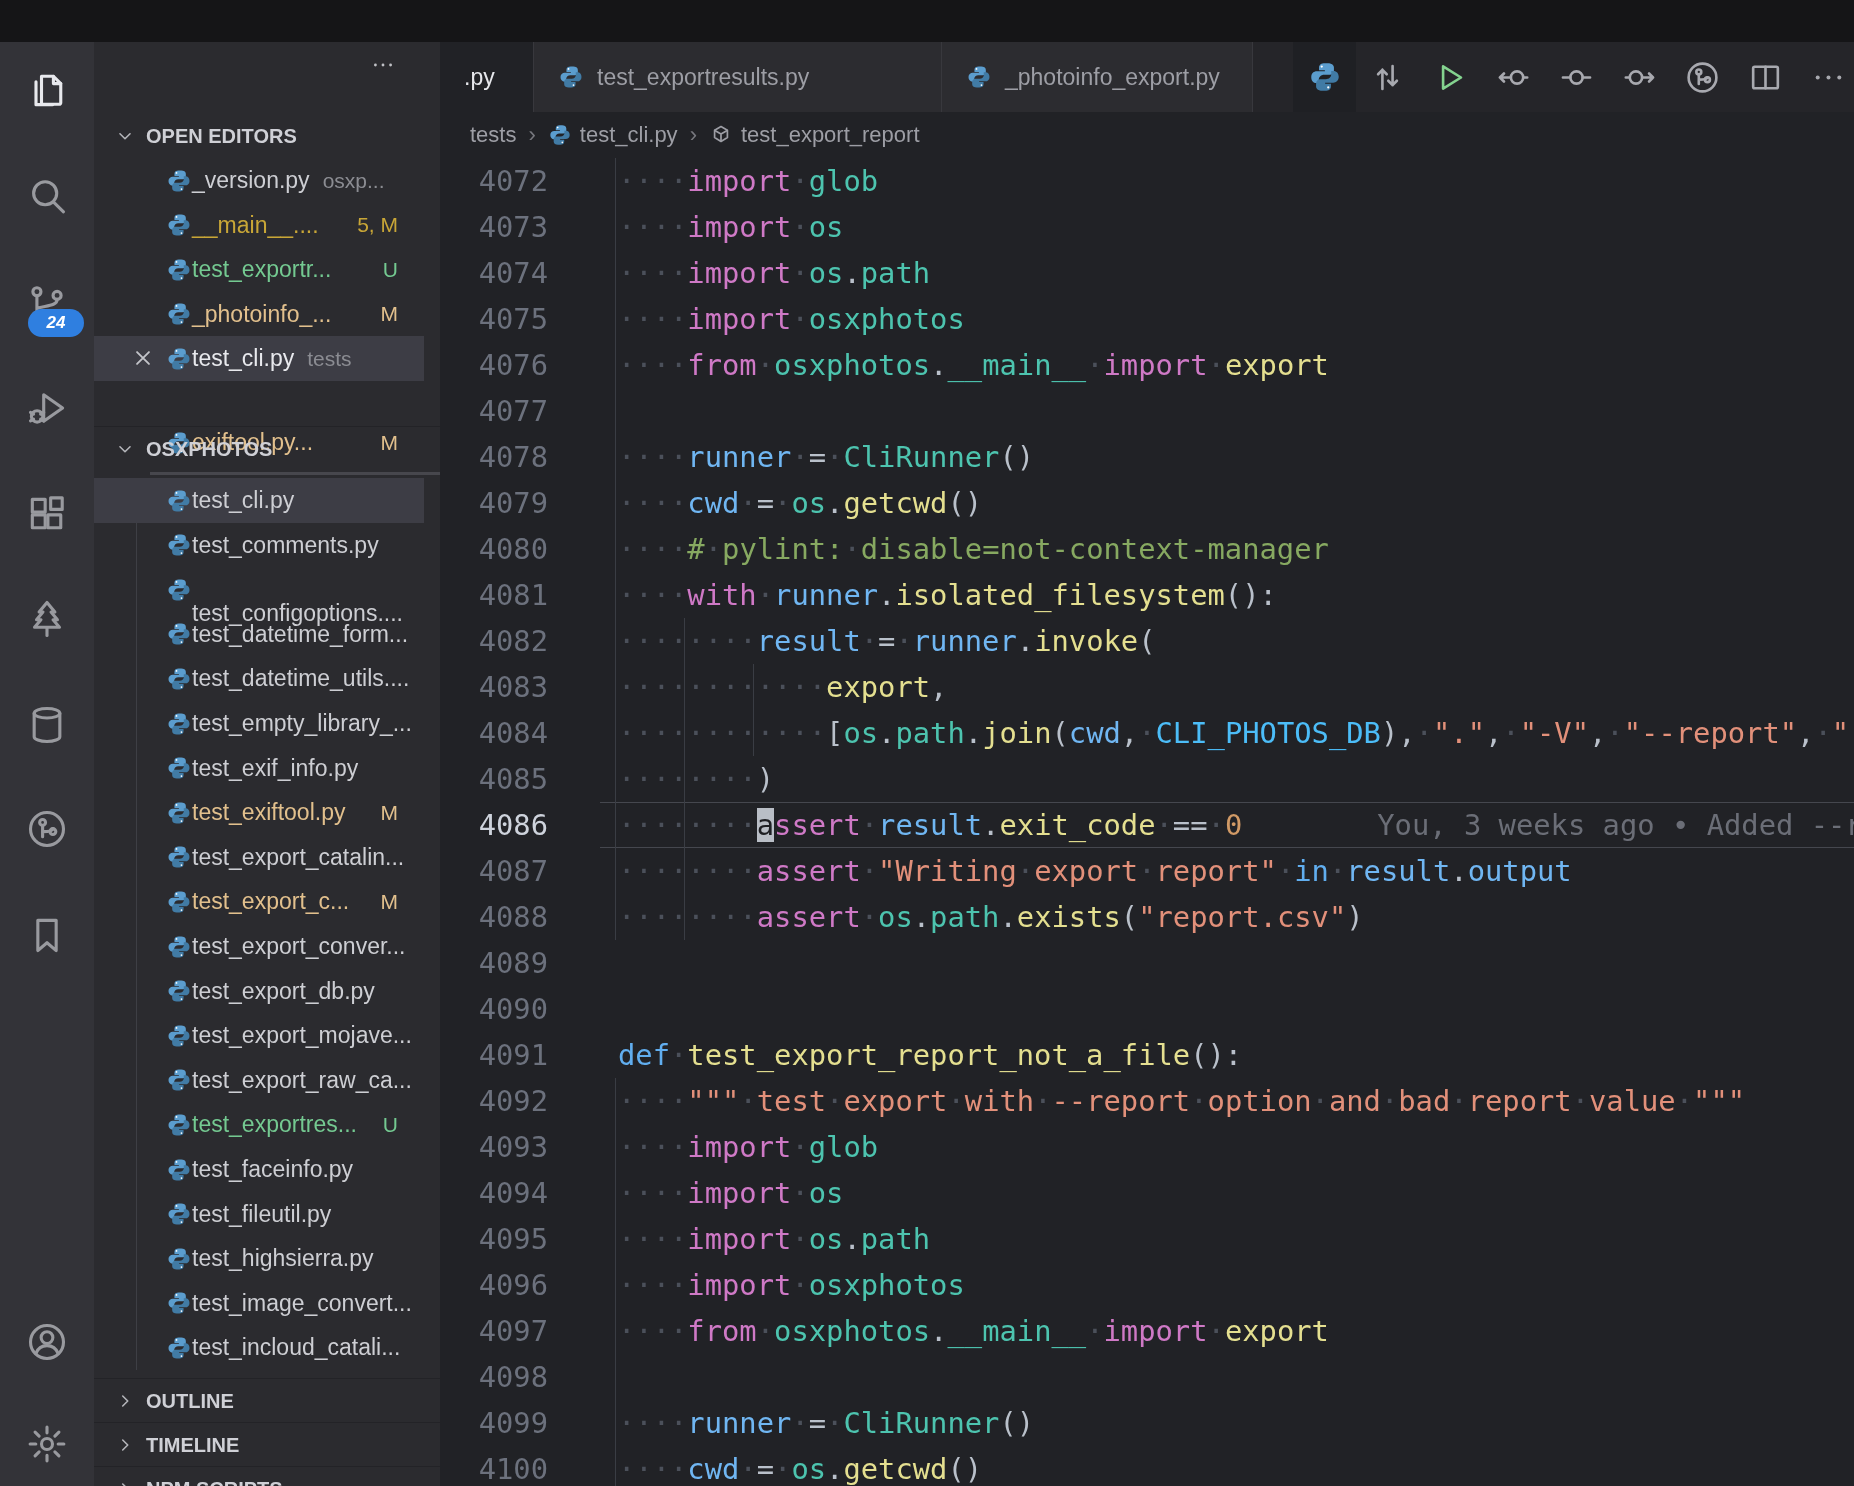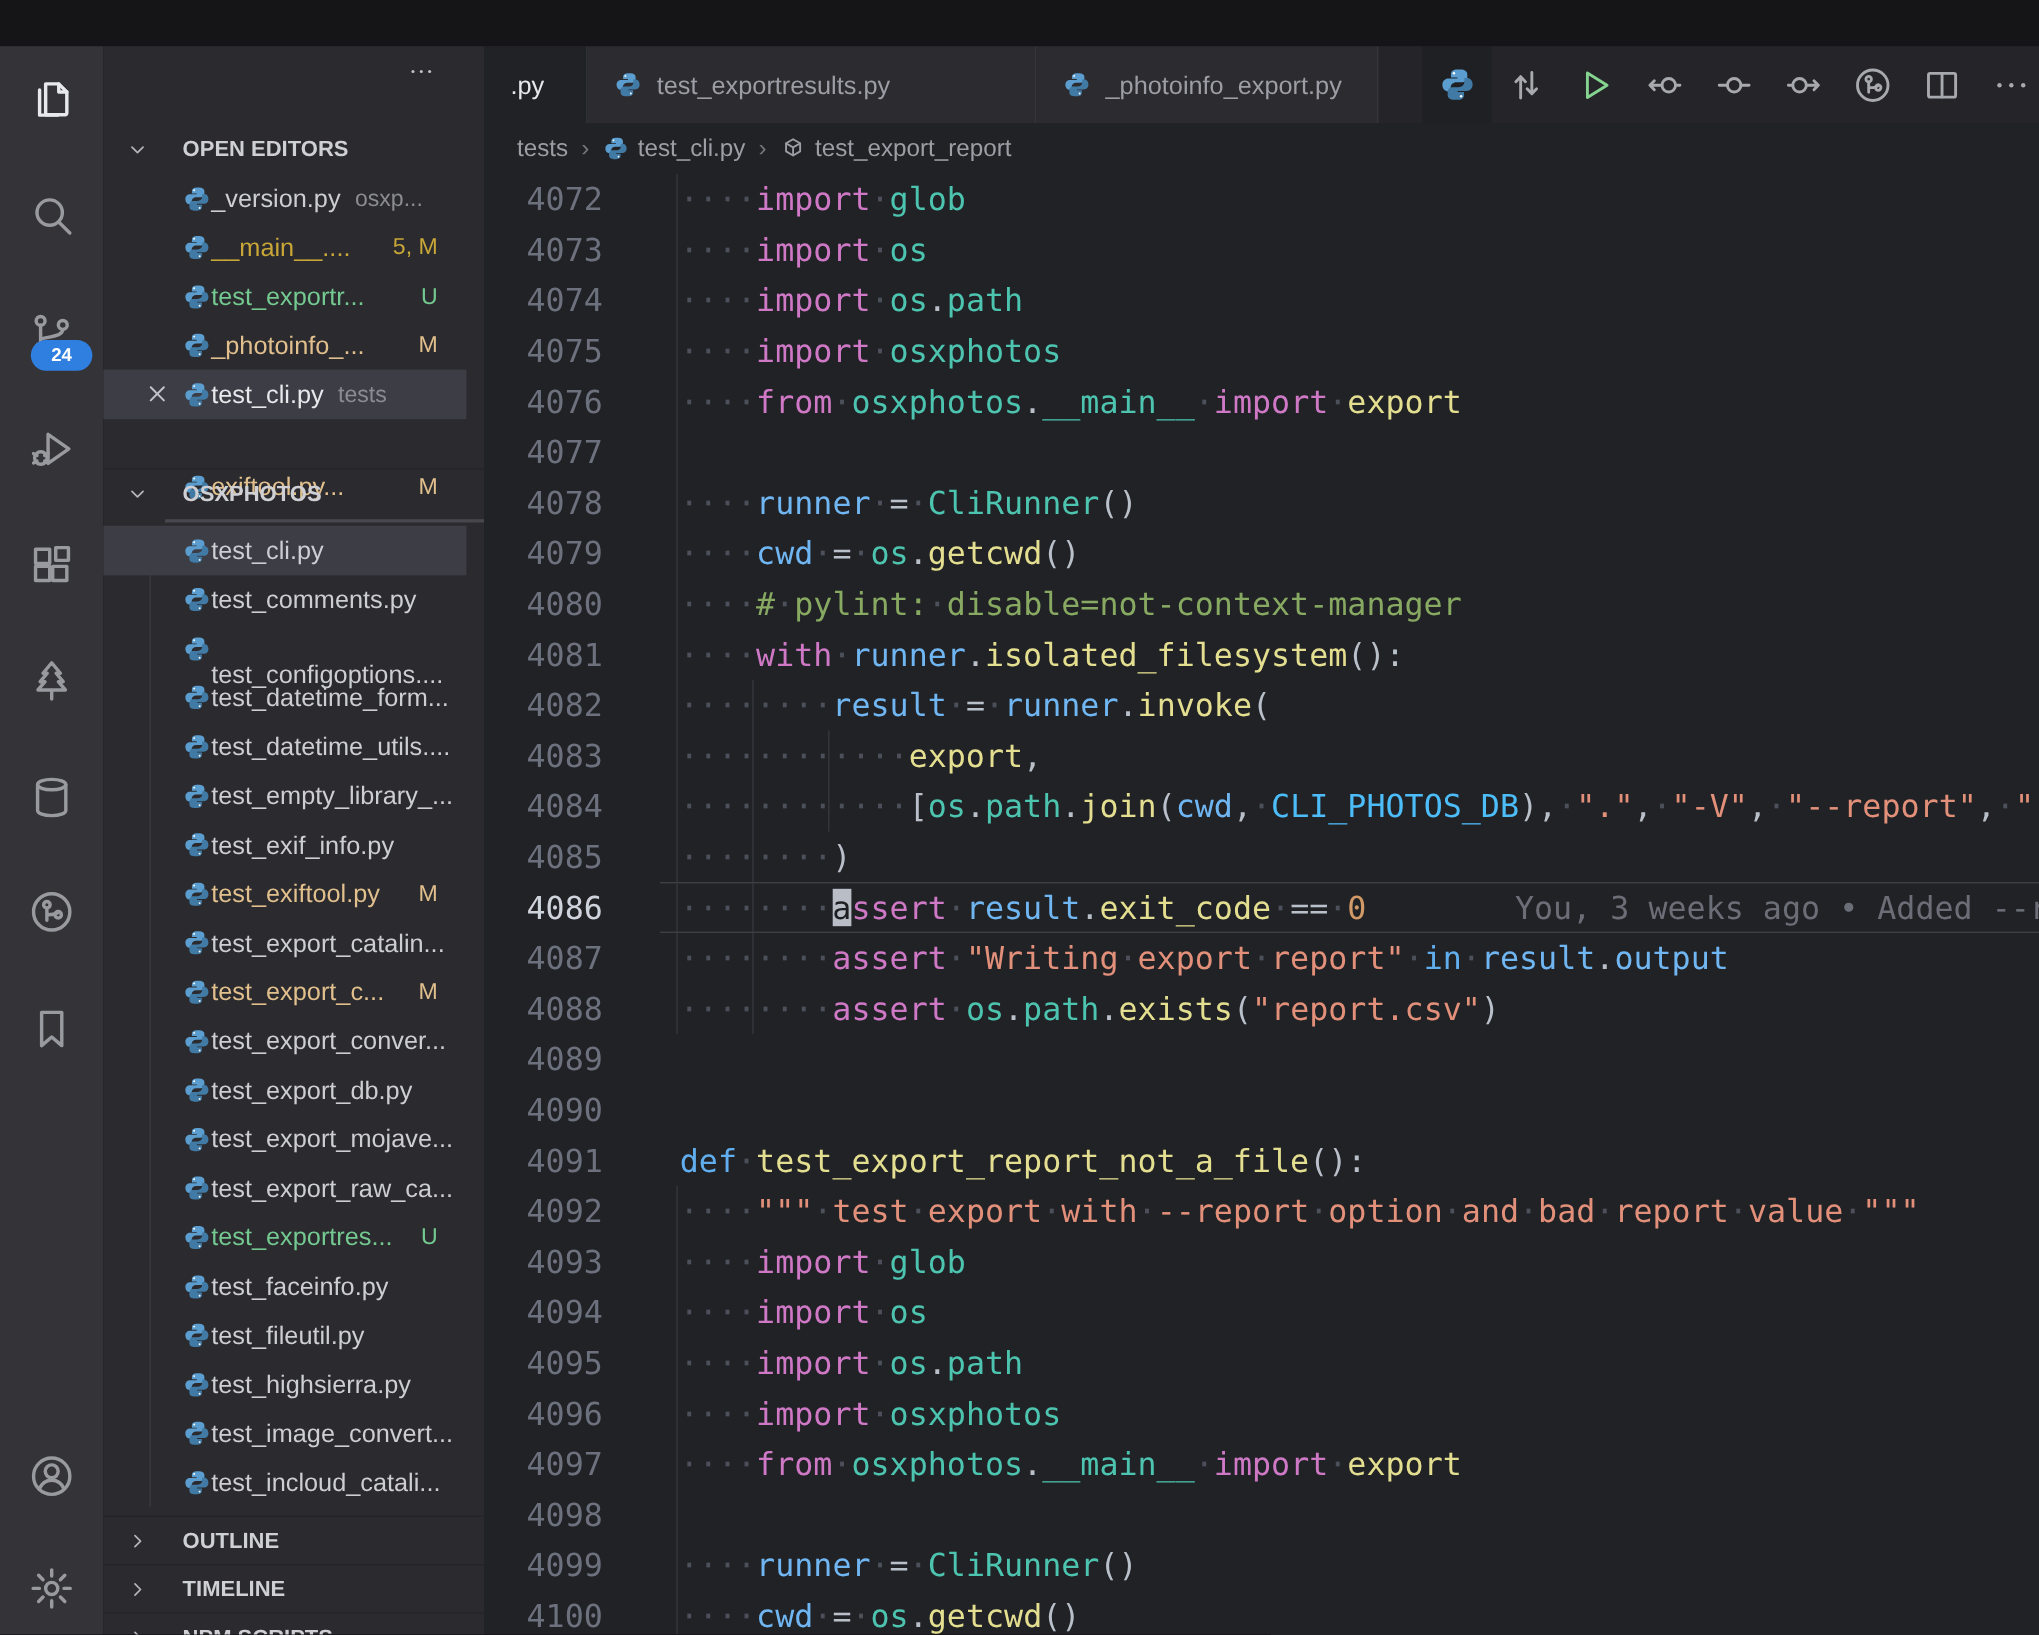--- a/index.html
+++ b/index.html
@@ -12,27 +12,27 @@
   .light{position:absolute;top:10px;width:21px;height:21px;border-radius:50%;}
   .win-title{position:absolute;left:50%;top:0;transform:translateX(-50%);line-height:42px;color:#c2c3c8;font-size:21px;white-space:nowrap;}
 
   .main{position:absolute;top:42px;left:0;right:0;bottom:0;}
 
   
   .activitybar{position:absolute;left:0;top:0;width:94px;height:100%;background:#333338;}
   .act{position:absolute;left:50%;transform:translate(-50%,-50%);width:50px;height:50px;color:#999a9f;display:flex;align-items:center;justify-content:center;}
   .act.active{color:#e8e9ed;}
   .act .ic{width:44px;height:44px;}
-  .abadge{position:absolute;right:-12px;bottom:-8px;min-width:40px;height:28px;border-radius:14px;color:#fff;font-size:17px;font-weight:bold;display:flex;align-items:center;justify-content:center;padding:0 8px;}
+  .abadge{position:absolute;right:-12px;bottom:-8px;min-width:40px;height:28px;border-radius:14px;color:#fff;font-size:17px;font-weight:bold;display:flex;align-items:center;justify-content:center;padding:0 8px;font-style:italic;}
 
   
   .sidebar{position:absolute;left:94px;top:0;width:346px;height:100%;background:#2b2b2f;border-right:1px solid #202023;}
   .sb-title{position:absolute;top:14px;left:0;right:0;height:46px;display:flex;align-items:center;padding-left:48px;color:#bbbcC2;font-size:21px;letter-spacing:1px;}
   .sb-menu{position:absolute;right:44px;top:0;height:46px;display:flex;align-items:center;color:#c0c1c6;}
-  .sbhead{position:absolute;left:0;right:0;height:44px;display:flex;align-items:center;padding-left:20px;font-weight:bold;font-size:20px;color:#cfd0d6;gap:20px;}
+  .sbhead{position:absolute;left:0;right:0;height:44px;display:flex;align-items:center;padding-left:20px;font-weight:bold;font-size:20px;color:#cfd0d6;}
   .sbhead .ic{width:22px;height:22px;margin-right:10px;color:#b5b6bb;}
   .sbhead.bordered{border-top:1px solid #232327;}
   .sbrow{position:absolute;left:0;right:16px;height:45px;display:flex;align-items:center;font-size:23px;color:#c7c8cd;padding-left:72px;box-sizing:border-box;white-space:nowrap;}
   .sbrow.sel{background:#3d3d45;}
   .sbrow .desc{margin-left:13px;font-size:21px;color:#8b8c92;}
   .sbrow .fbadge{position:absolute;right:26px;font-size:21px;}
   .sbrow .closer{position:absolute;left:36px;width:28px;height:28px;color:#c3c4c9;}
   .tree-indent{position:absolute;left:42px;width:1px;background:#3e3f45;}
   .scroll-sliver{position:absolute;left:56px;right:0;height:3px;background:#47474d;}
 

